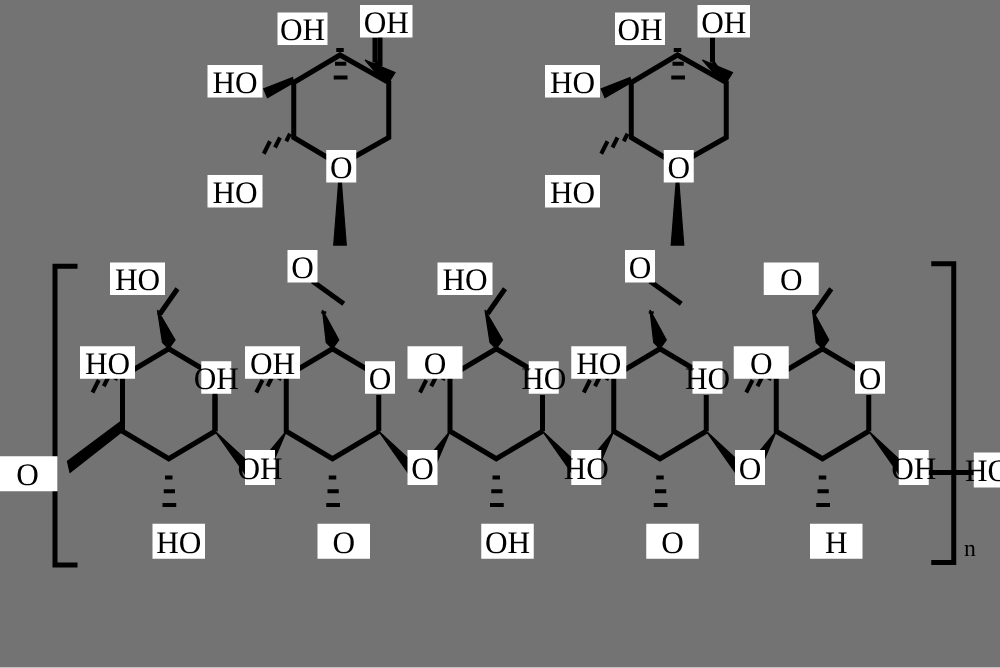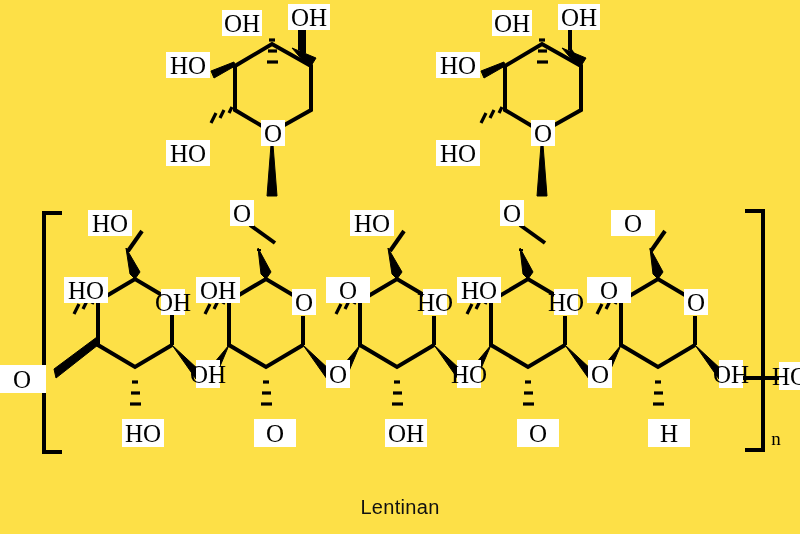--- a/index.html
+++ b/index.html
@@ -8,21 +8,21 @@
     padding: 0;
     background: #ffffff;
   }
   body {
     font-family: "Liberation Sans", sans-serif;
   }
   #stage {
     position: relative;
     width: 800px;
     height: 534px;
-    background: #fde047;
+    background: #737373;
     overflow: hidden;
   }
   #molecule-svg {
     position: absolute;
     left: 0;
     top: 0;
     width: 800px;
     height: 534px;
     display: block;
   }
@@ -311,14 +311,13 @@
       <text class="atom-label" x="406" y="442" text-anchor="middle">OH</text>
       <rect x="517" y="419" width="42" height="28" fill="#fff"></rect>
       <text class="atom-label" x="538" y="442" text-anchor="middle">O</text>
       <rect x="648" y="419" width="42" height="28" fill="#fff"></rect>
       <text class="atom-label" x="669" y="442" text-anchor="middle">H</text>
 
       <text class="atom-label-sub" x="776" y="445" text-anchor="middle">n</text>
     </g>
   </svg>
 
-  <div class="caption">Lentinan</div>
 </div>
 
 </body></html>

